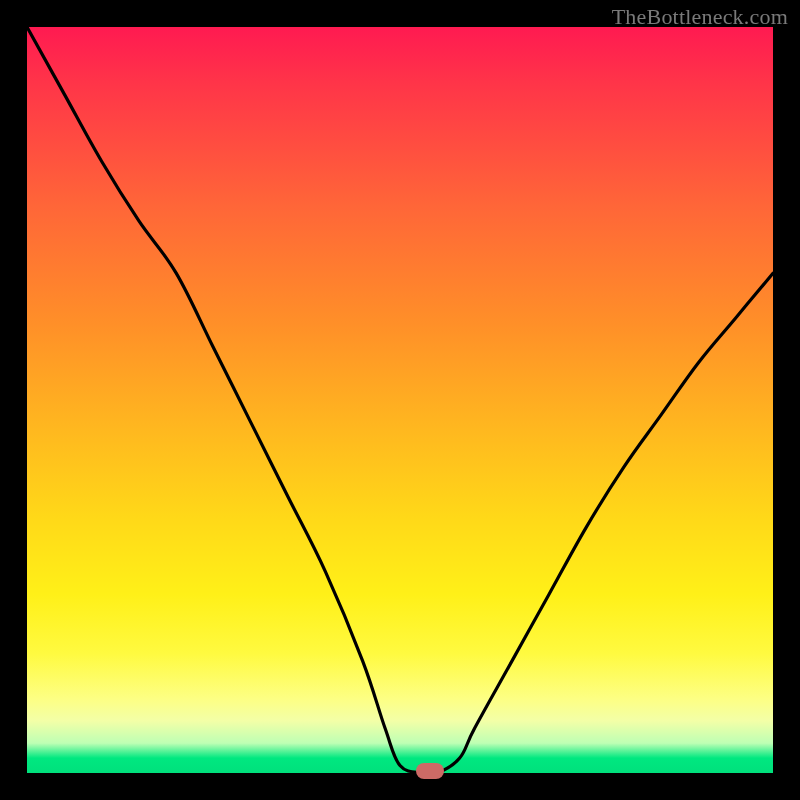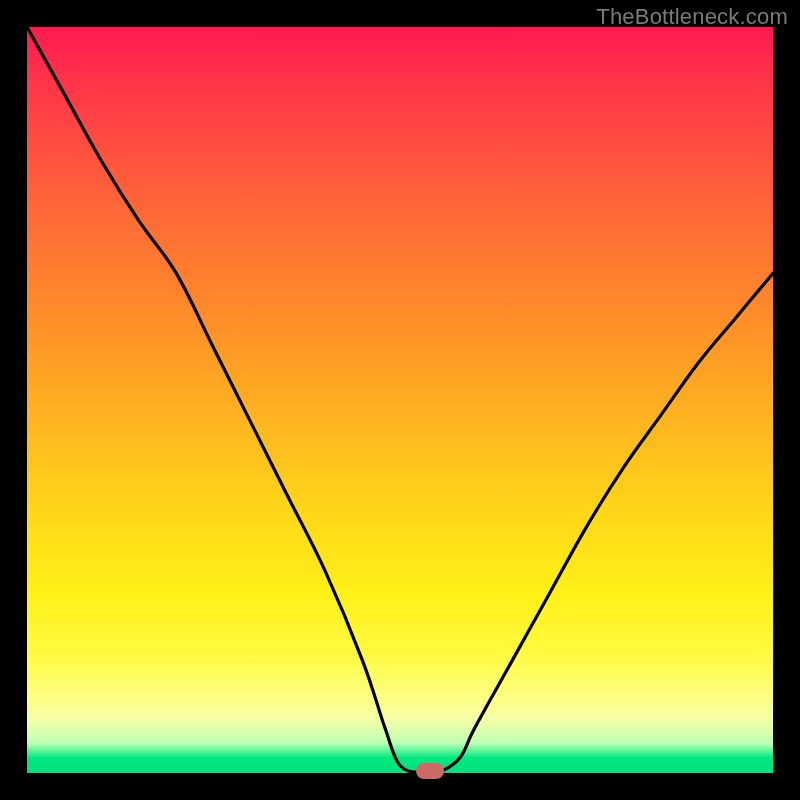--- a/index.html
+++ b/index.html
@@ -37,21 +37,21 @@
       #f3ffa7 93%,
       #beffb4 96%,
       #00e880 98%,
       #00e07c 100%
     );
   }
   .watermark {
     position: absolute;
     top: 4px;
     right: 12px;
-    font-family: Liberation Sans, sans-serif;
+    font-family: Liberation Serif, serif;
     font-size: 22px;
     font-weight: 500;
     color: #7a7a7a;
     letter-spacing: 0.2px;
   }
   svg.curve {
     position: absolute;
     left: 0;
     top: 0;
     width: 746px;

